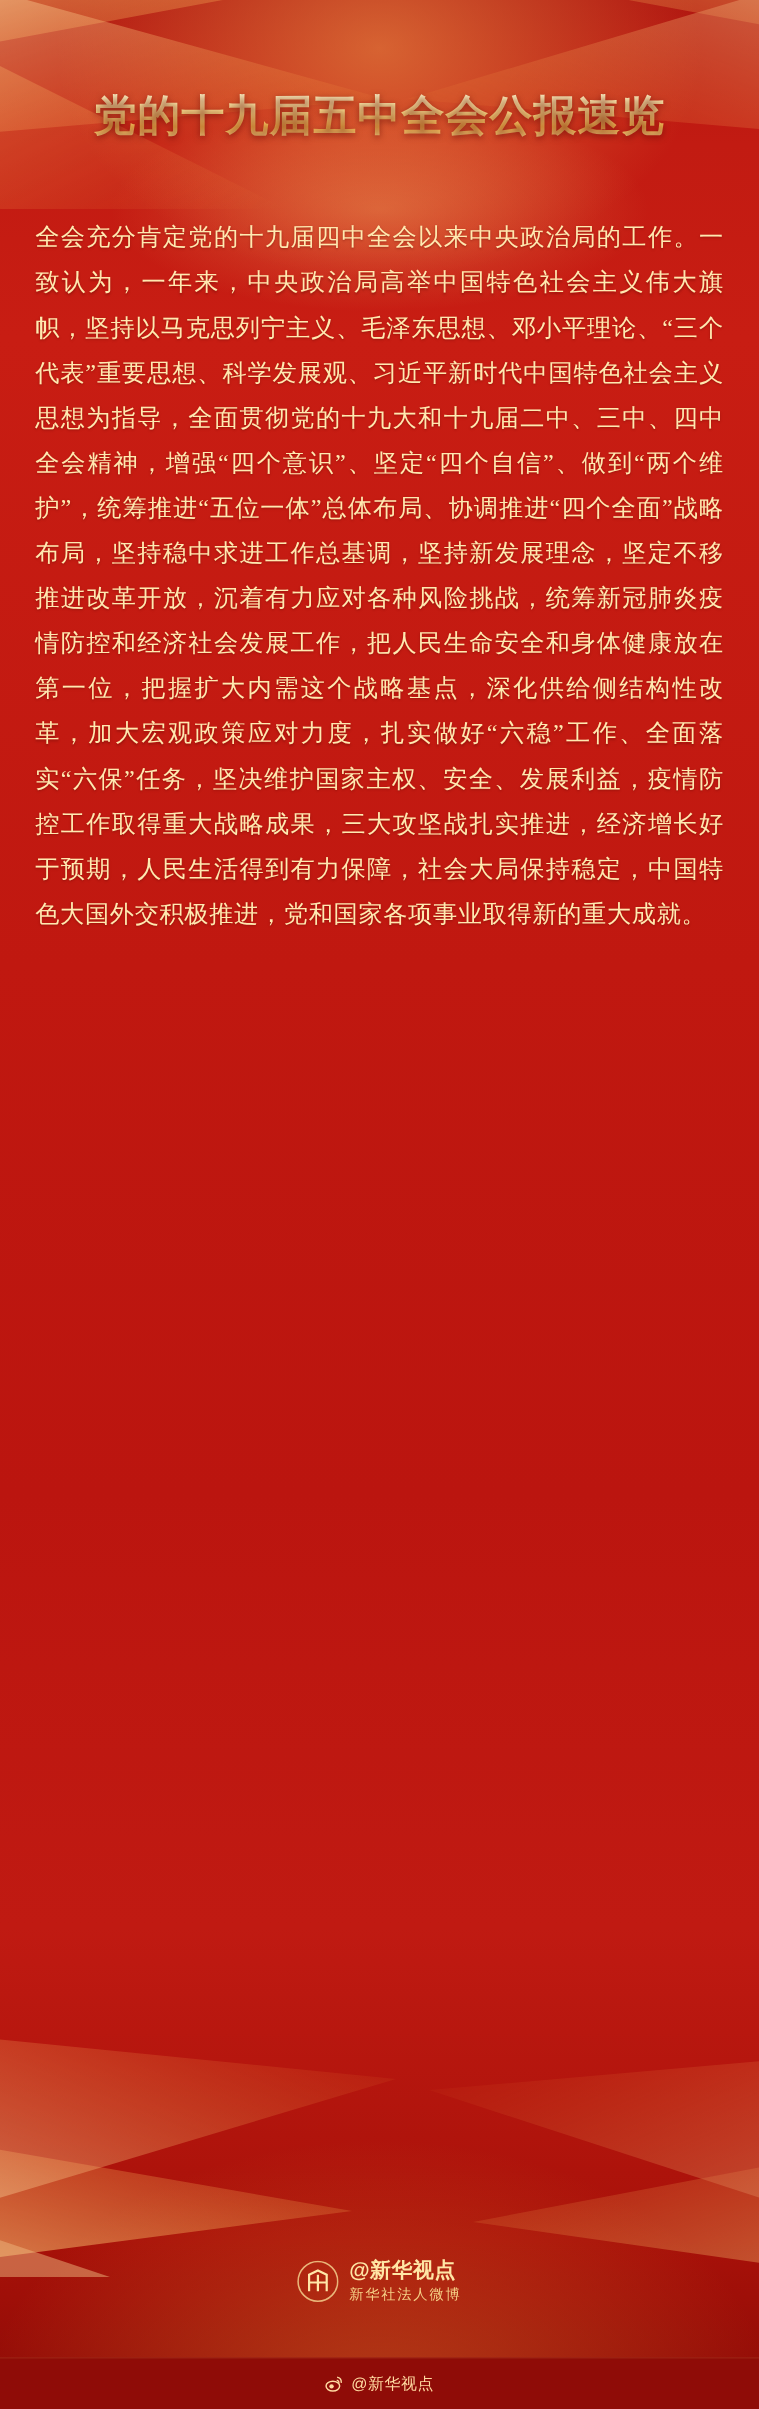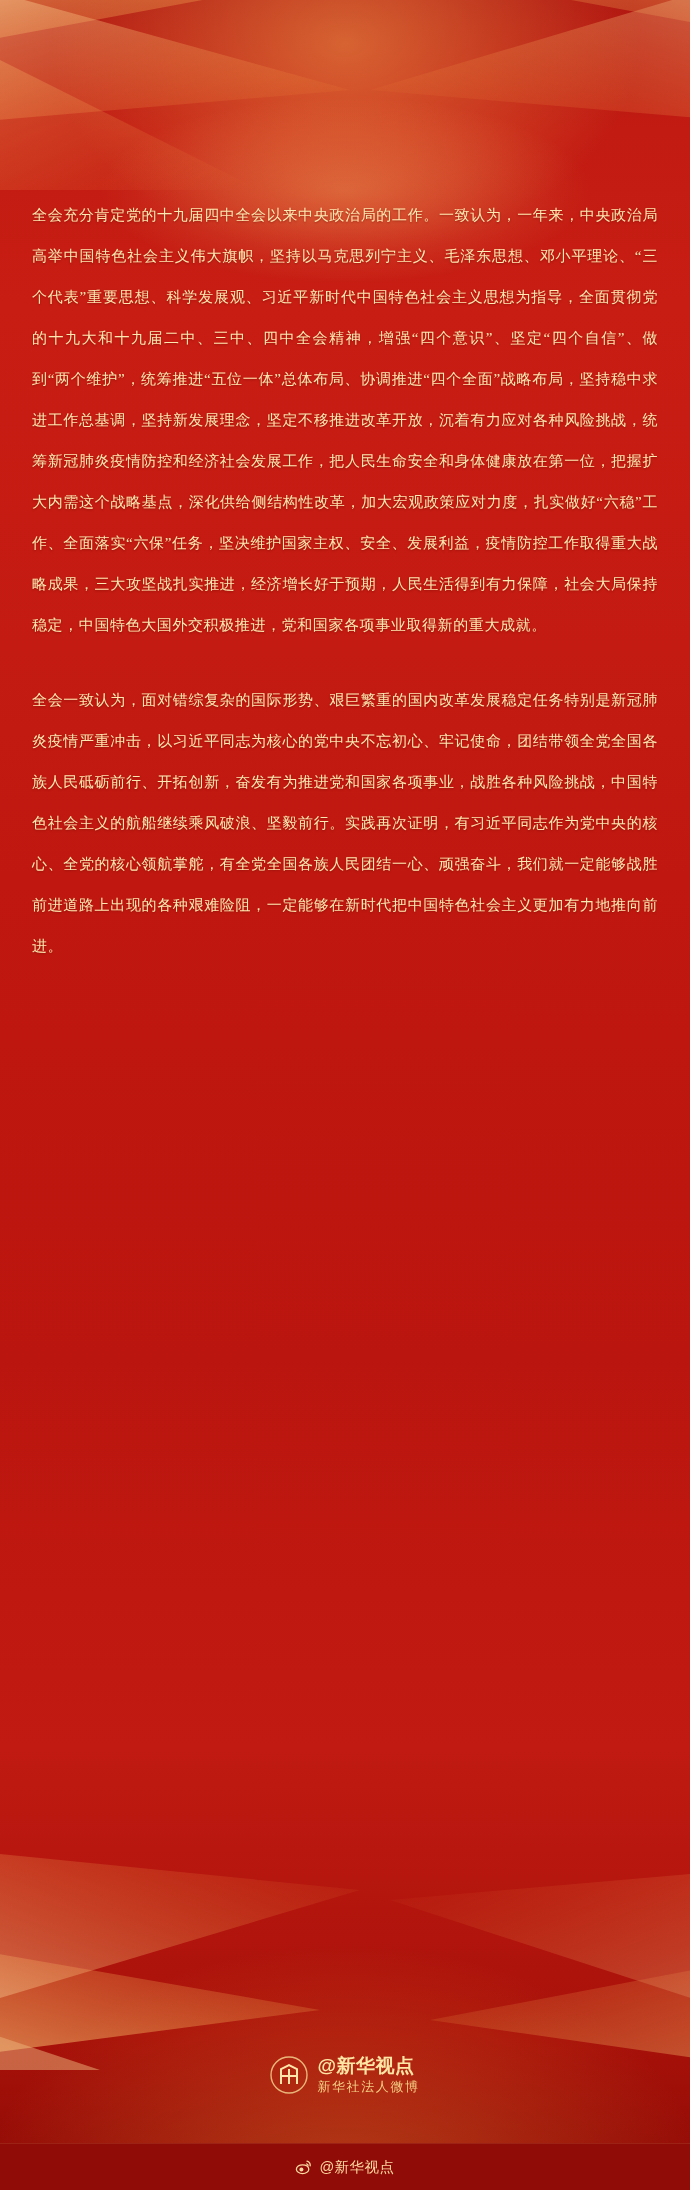--- a/index.html
+++ b/index.html
@@ -96,21 +96,21 @@
   }
   .body-wrap {
     position: absolute;
     top: 195px;
     left: 32px;
     right: 32px;
     box-sizing: border-box;
   }
   .para {
     color: #ffe9b0;
-    font-size: 15px;
+    font-size: 22px;
     line-height: 41px;
     letter-spacing: 0.6px;
     text-align: justify;
     text-justify: inter-ideograph;
     text-indent: 0;
     margin: 0 0 34px 0;
     text-shadow: 0 1px 2px rgba(100,10,6,0.45);
     font-weight: 500;
   }
   .footer {
@@ -208,24 +208,26 @@
     <path d="M0,0 L460,60 L0,140 Z" fill="url(#rayg1)"></path>
     <path d="M0,30 L500,180 L0,230 Z" fill="url(#rayg2)"></path>
     <path d="M0,0 L240,0 L0,80 Z" fill="#ffdf9a" opacity="0.5"></path>
   </svg>
 
   <svg class="rays-bottom-right" viewBox="0 0 520 320" preserveAspectRatio="none">
     <path d="M0,0 L420,60 L0,140 Z" fill="url(#rayg1)"></path>
     <path d="M0,30 L460,180 L0,220 Z" fill="url(#rayg2)"></path>
   </svg>
 
+  <div class="title-wrap">
+    <div class="title">党的十九届五中全会公报速览</div>
+  </div>
 
   <div class="body-wrap">
     <p class="para">全会充分肯定党的十九届四中全会以来中央政治局的工作。一致认为，一年来，中央政治局高举中国特色社会主义伟大旗帜，坚持以马克思列宁主义、毛泽东思想、邓小平理论、“三个代表”重要思想、科学发展观、习近平新时代中国特色社会主义思想为指导，全面贯彻党的十九大和十九届二中、三中、四中全会精神，增强“四个意识”、坚定“四个自信”、做到“两个维护”，统筹推进“五位一体”总体布局、协调推进“四个全面”战略布局，坚持稳中求进工作总基调，坚持新发展理念，坚定不移推进改革开放，沉着有力应对各种风险挑战，统筹新冠肺炎疫情防控和经济社会发展工作，把人民生命安全和身体健康放在第一位，把握扩大内需这个战略基点，深化供给侧结构性改革，加大宏观政策应对力度，扎实做好“六稳”工作、全面落实“六保”任务，坚决维护国家主权、安全、发展利益，疫情防控工作取得重大战略成果，三大攻坚战扎实推进，经济增长好于预期，人民生活得到有力保障，社会大局保持稳定，中国特色大国外交积极推进，党和国家各项事业取得新的重大成就。</p>
-    <p class="para">全会一致认为，面对错综复杂的国际形势、艰巨繁重的国内改革发展稳定任务特别是新冠肺炎疫情严重冲击，以习近平同志为核心的党中央不忘初心、牢记使命，团结带领全党全国各族人民砥砺前行、开拓创新，奋发有为推进党和国家各项事业，战胜各种风险挑战，中国特色社会主义的航船继续乘风破浪、坚毅前行。实践再次证明，有习近平同志作为党中央的核心、全党的核心领航掌舵，有全党全国各族人民团结一心、顽强奋斗，我们就一定能够战胜前进道路上出现的各种艰难险阻，一定能够在新时代把中国特色社会主义更加有力地推向前进。</p>
   </div>
 
   <div class="footer">
     <div class="logo-row">
       <span class="logo-mark">
         <svg width="38" height="38" viewBox="0 0 38 38">
           <circle cx="19" cy="19" r="18" fill="none" stroke="#f3cf8c" stroke-width="1.4" opacity="0.85"></circle>
           <path d="M11 28 L11 13 L19 9 L27 13 L27 28" fill="none" stroke="#ffe6a8" stroke-width="2"></path>
           <path d="M11 20 L27 20" stroke="#ffe6a8" stroke-width="2"></path>
           <path d="M19 13 L19 28" stroke="#ffe6a8" stroke-width="2"></path>

